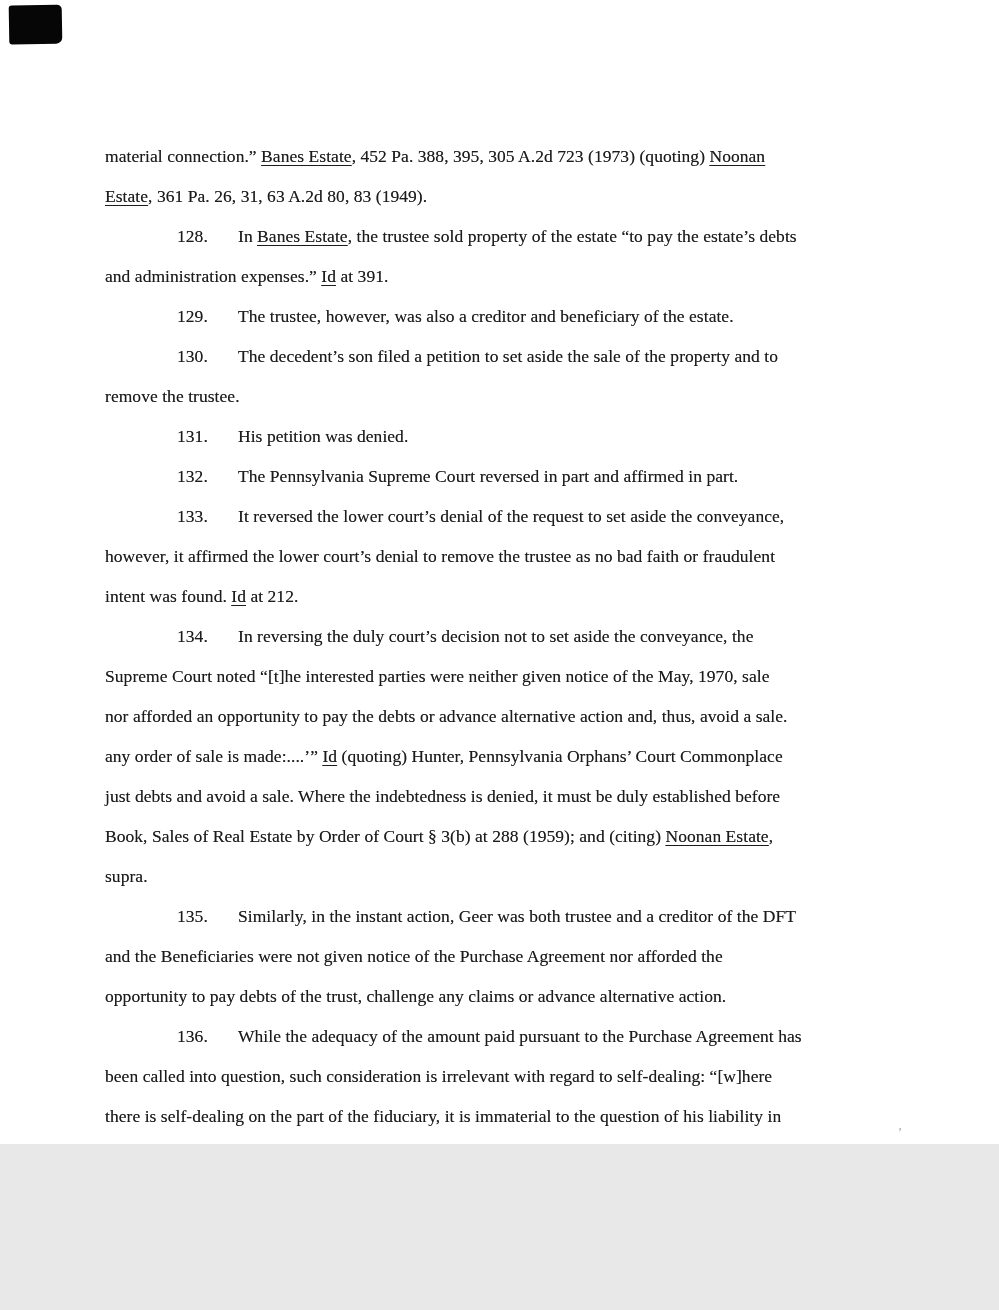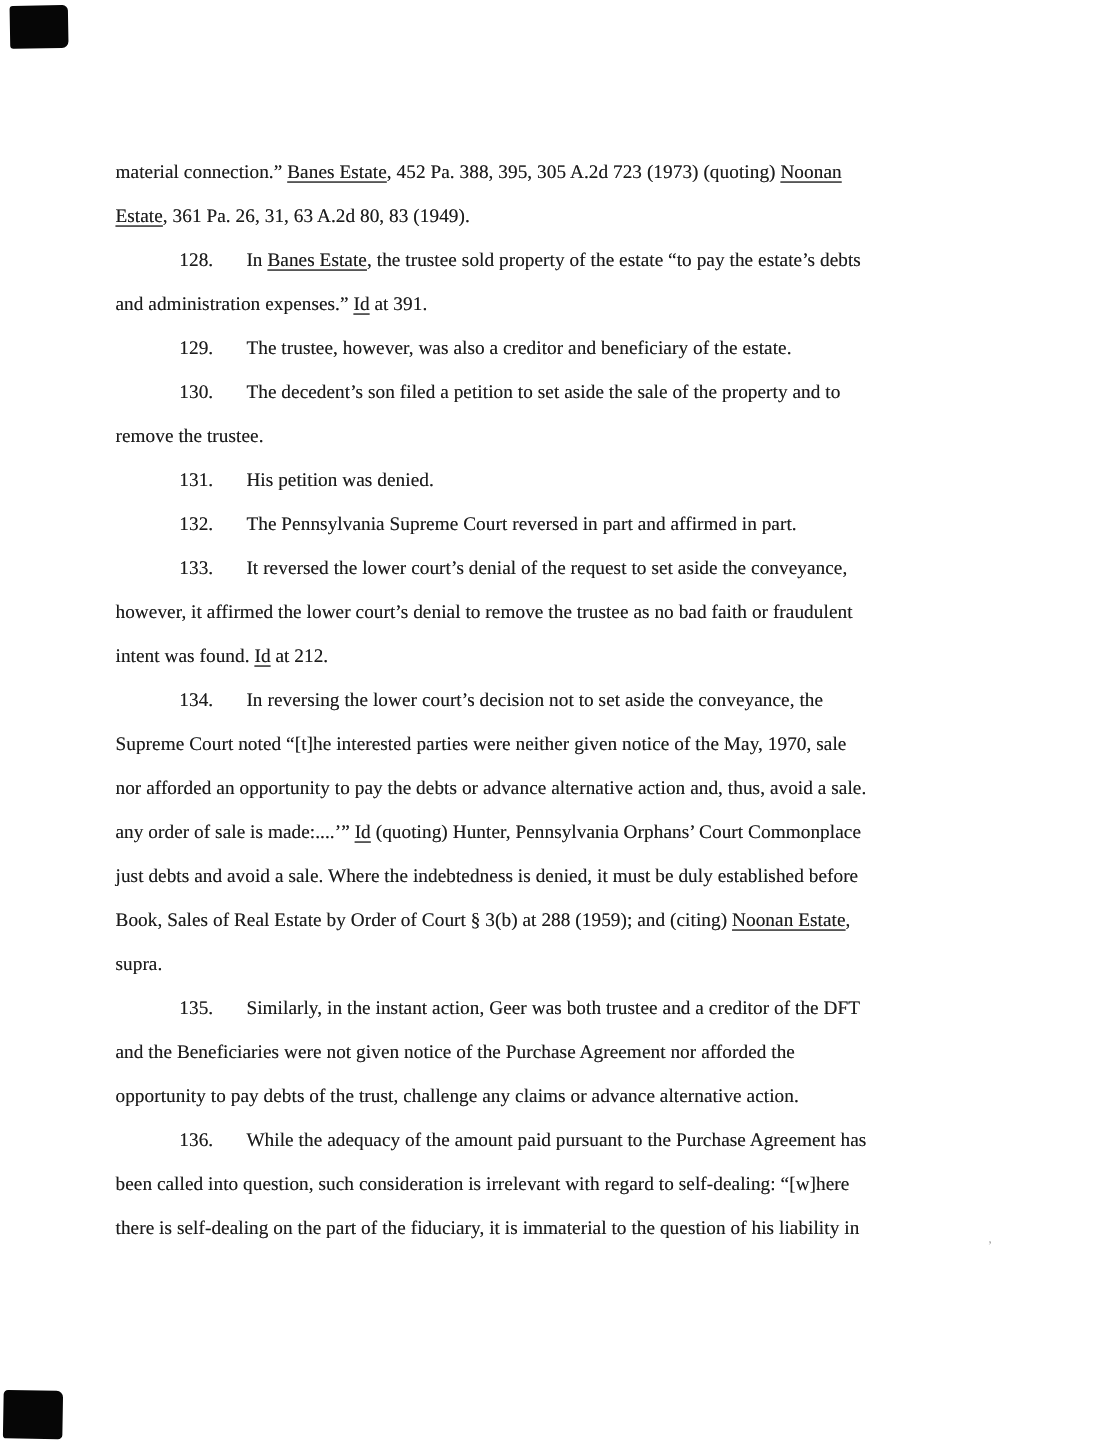--- a/index.html
+++ b/index.html
@@ -3,21 +3,21 @@
 <meta charset="utf-8">
 <style>
   html, body {
     margin: 0;
     padding: 0;
     background: #e8e8e8;
   }
   .page {
     position: relative;
     width: 999px;
-    height: 1310px;
+    height: 1144px;
     background: #ffffff;
     overflow: hidden;
     font-family: "Liberation Serif", "DejaVu Serif", serif;
     color: #1c1c1c;
   }
   
   .corner-mark {
     position: absolute;
     background: #060606;
   }
@@ -50,20 +50,21 @@
     white-space: nowrap;
     letter-spacing: 0.05px;
     text-shadow: 0 0 0.5px rgba(20,20,20,0.55);
   }
   .doc-line.n {
     padding-left: 58px;
   }
   .doc-line .pnum {
     display: inline-block;
     width: 61px;
+    margin-left: 14px;
   }
   .u {
     text-decoration: underline;
     text-underline-offset: 2.5px;
   }
   .i {
   }
   .speck {
     position: absolute;
     left: 898px;
@@ -84,21 +85,21 @@
       <div class="doc-line n"><span class="pnum">128.</span><span>In </span><span class="u">Banes Estate</span><span>, the trustee sold property of the estate “to pay the estate’s debts</span></div>
       <div class="doc-line"><span>and administration expenses.” </span><span class="u">Id</span><span> at 391.</span></div>
       <div class="doc-line n"><span class="pnum">129.</span><span>The trustee, however, was also a creditor and beneficiary of the estate.</span></div>
       <div class="doc-line n"><span class="pnum">130.</span><span>The decedent’s son filed a petition to set aside the sale of the property and to</span></div>
       <div class="doc-line"><span>remove the trustee.</span></div>
       <div class="doc-line n"><span class="pnum">131.</span><span>His petition was denied.</span></div>
       <div class="doc-line n"><span class="pnum">132.</span><span>The Pennsylvania Supreme Court reversed in part and affirmed in part.</span></div>
       <div class="doc-line n"><span class="pnum">133.</span><span>It reversed the lower court’s denial of the request to set aside the conveyance,</span></div>
       <div class="doc-line"><span>however, it affirmed the lower court’s denial to remove the trustee as no bad faith or fraudulent</span></div>
       <div class="doc-line"><span>intent was found. </span><span class="u">Id</span><span> at 212.</span></div>
-      <div class="doc-line n"><span class="pnum">134.</span><span>In reversing the lower court’s decision not to set aside the conveyance, the</span></div>
+      <div class="doc-line n"><span class="pnum">134.</span><span>In reversing the duly court’s decision not to set aside the conveyance, the</span></div>
       <div class="doc-line"><span>Supreme Court noted “[t]he interested parties were neither given notice of the May, 1970, sale</span></div>
       <div class="doc-line"><span>nor afforded an opportunity to pay the debts or advance alternative action and, thus, avoid a sale.</span></div>
       <div class="doc-line"><span>any order of sale is made:....’” </span><span class="u">Id</span><span> (quoting) Hunter, Pennsylvania Orphans’ Court Commonplace</span></div>
       <div class="doc-line"><span>just debts and avoid a sale. Where the indebtedness is denied, it must be duly established before</span></div>
       <div class="doc-line"><span>Book, Sales of Real Estate by Order of Court § 3(b) at 288 (1959); and (citing) </span><span class="u">Noonan Estate</span><span>,</span></div>
       <div class="doc-line"><span class="i">supra</span><span>.</span></div>
       <div class="doc-line n"><span class="pnum">135.</span><span>Similarly, in the instant action, Geer was both trustee and a creditor of the DFT</span></div>
       <div class="doc-line"><span>and the Beneficiaries were not given notice of the Purchase Agreement nor afforded the</span></div>
       <div class="doc-line"><span>opportunity to pay debts of the trust, challenge any claims or advance alternative action.</span></div>
       <div class="doc-line n"><span class="pnum">136.</span><span>While the adequacy of the amount paid pursuant to the Purchase Agreement has</span></div>

